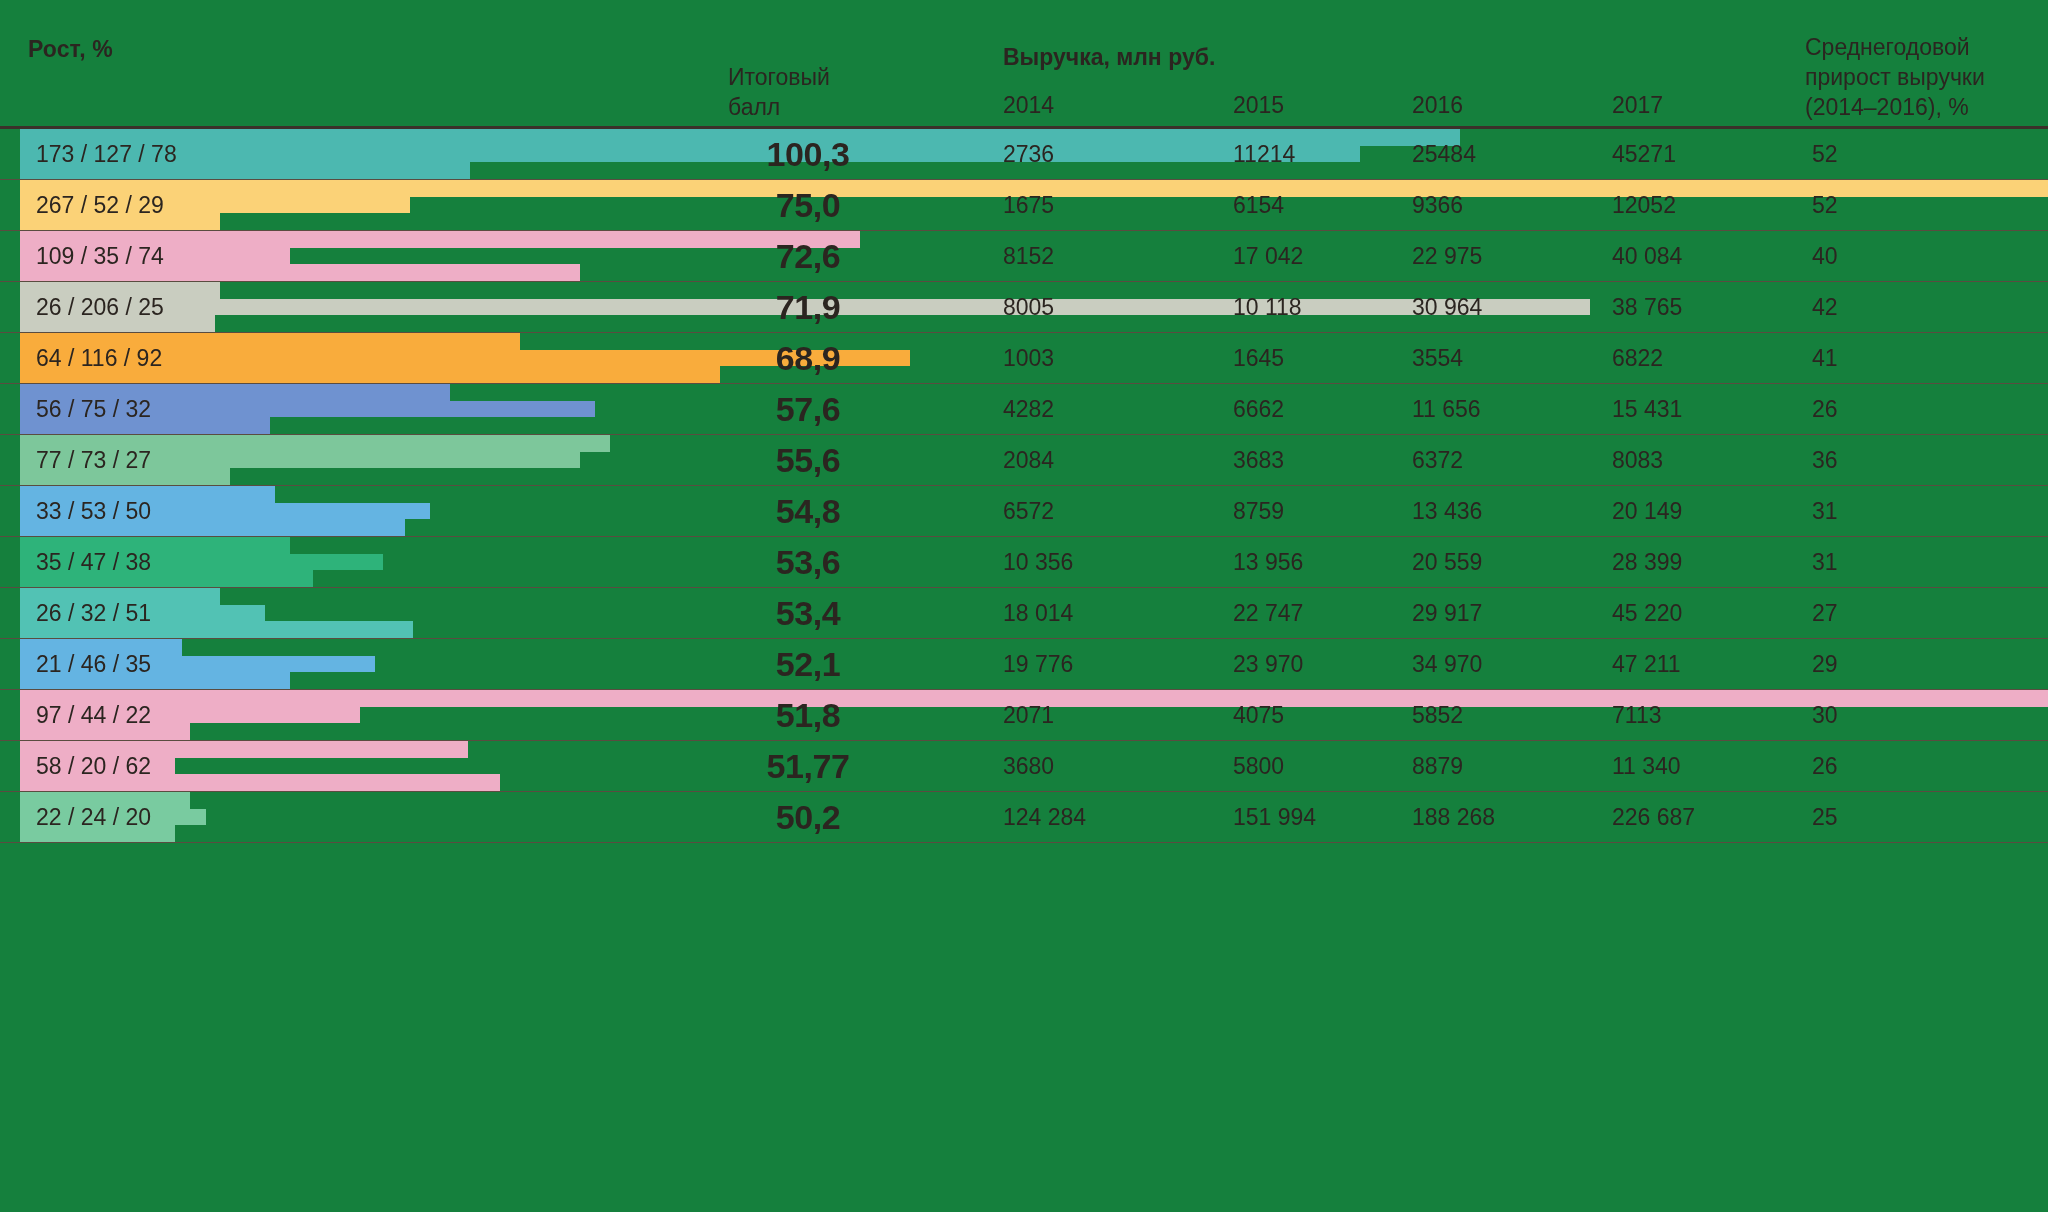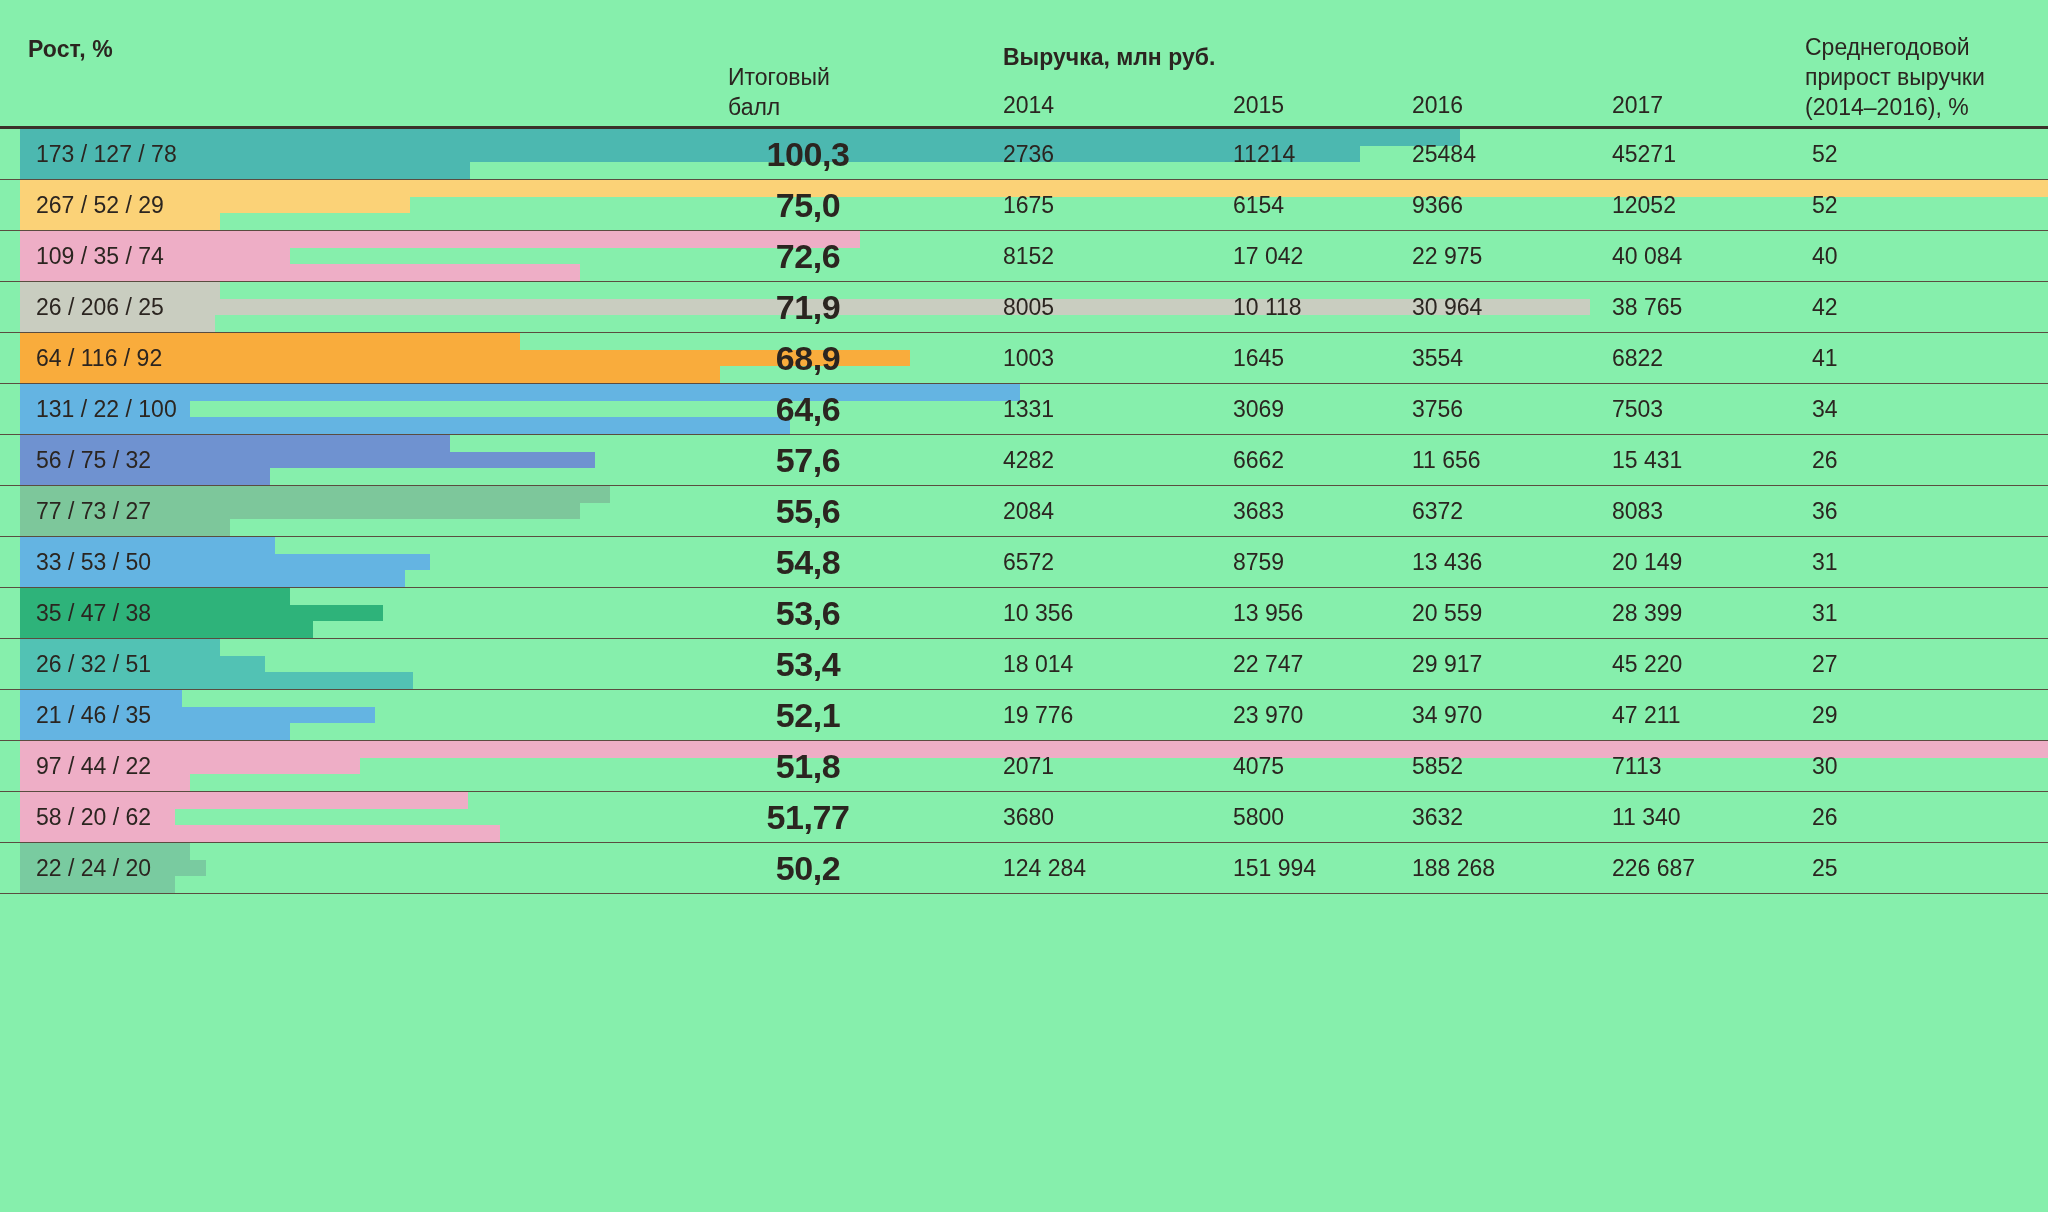--- a/index.html
+++ b/index.html
@@ -9,21 +9,21 @@
     background: #ffffff;
     font-family: "Liberation Sans", "DejaVu Sans", sans-serif;
     color: #2b2520;
     overflow: hidden;
   }
 
   #sheet {
     position: relative;
     width: 2048px;
     height: 1212px;
-    background: #86efac;
+    background: #15803d;
   }
 
   
   #header {
     position: absolute;
     left: 0; top: 0;
     width: 2048px;
     height: 126px;
   }
   .hdr-growth-title {
@@ -238,34 +238,20 @@
         <div class="growth-label">64 / 116 / 92</div>
         <div class="score">68,9</div>
         <div class="cell c2014">1003</div>
         <div class="cell c2015">1645</div>
         <div class="cell c2016">3554</div>
         <div class="cell c2017">6822</div>
         <div class="cell ccagr">41</div>
       </div>
       <div class="row">
         <div class="bars">
-          <div class="bar b1" style="width: 1000px; background: rgb(100, 180, 226);"></div>
-          <div class="bar b2" style="width: 170px; background: rgb(100, 180, 226);"></div>
-          <div class="bar b3" style="width: 770px; background: rgb(100, 180, 226);"></div>
-        </div>
-        <div class="growth-label">131 / 22 / 100</div>
-        <div class="score">64,6</div>
-        <div class="cell c2014">1331</div>
-        <div class="cell c2015">3069</div>
-        <div class="cell c2016">3756</div>
-        <div class="cell c2017">7503</div>
-        <div class="cell ccagr">34</div>
-      </div>
-      <div class="row">
-        <div class="bars">
           <div class="bar b1" style="width: 430px; background: rgb(111, 146, 208);"></div>
           <div class="bar b2" style="width: 575px; background: rgb(111, 146, 208);"></div>
           <div class="bar b3" style="width: 250px; background: rgb(111, 146, 208);"></div>
         </div>
         <div class="growth-label">56 / 75 / 32</div>
         <div class="score">57,6</div>
         <div class="cell c2014">4282</div>
         <div class="cell c2015">6662</div>
         <div class="cell c2016">11 656</div>
         <div class="cell c2017">15 431</div>
@@ -358,21 +344,21 @@
       <div class="row">
         <div class="bars">
           <div class="bar b1" style="width: 448px; background: rgb(238, 174, 198);"></div>
           <div class="bar b2" style="width: 155px; background: rgb(238, 174, 198);"></div>
           <div class="bar b3" style="width: 480px; background: rgb(238, 174, 198);"></div>
         </div>
         <div class="growth-label">58 / 20 / 62</div>
         <div class="score">51,77</div>
         <div class="cell c2014">3680</div>
         <div class="cell c2015">5800</div>
-        <div class="cell c2016">3632</div>
+        <div class="cell c2016">8879</div>
         <div class="cell c2017">11 340</div>
         <div class="cell ccagr">26</div>
       </div>
       <div class="row">
         <div class="bars">
           <div class="bar b1" style="width: 170px; background: rgb(121, 203, 160);"></div>
           <div class="bar b2" style="width: 186px; background: rgb(121, 203, 160);"></div>
           <div class="bar b3" style="width: 155px; background: rgb(121, 203, 160);"></div>
         </div>
         <div class="growth-label">22 / 24 / 20</div>

